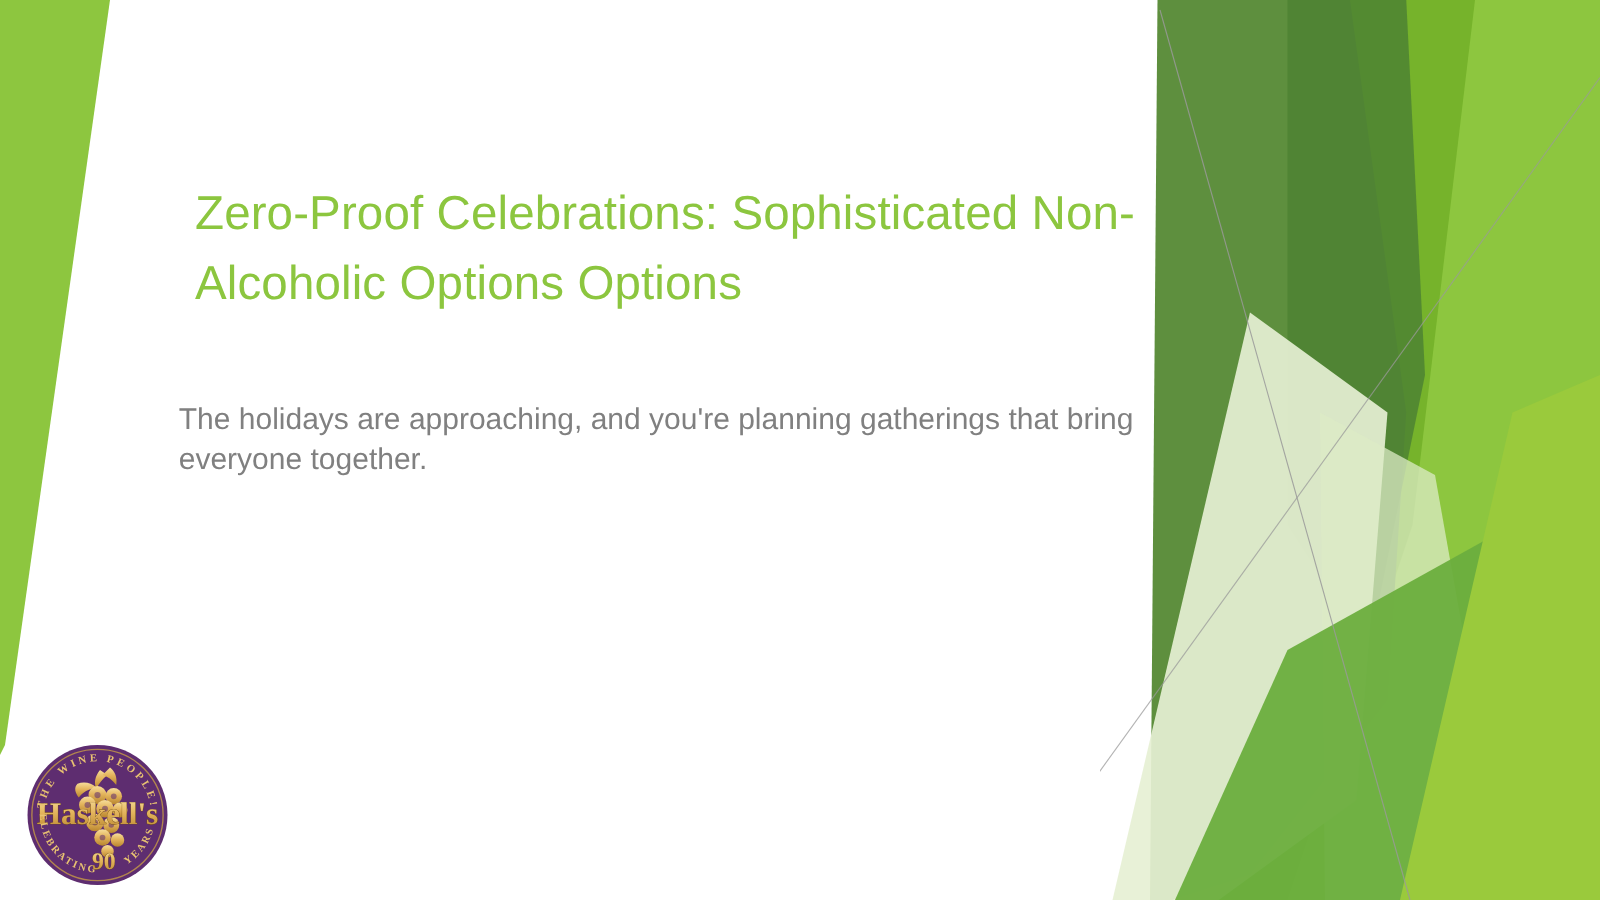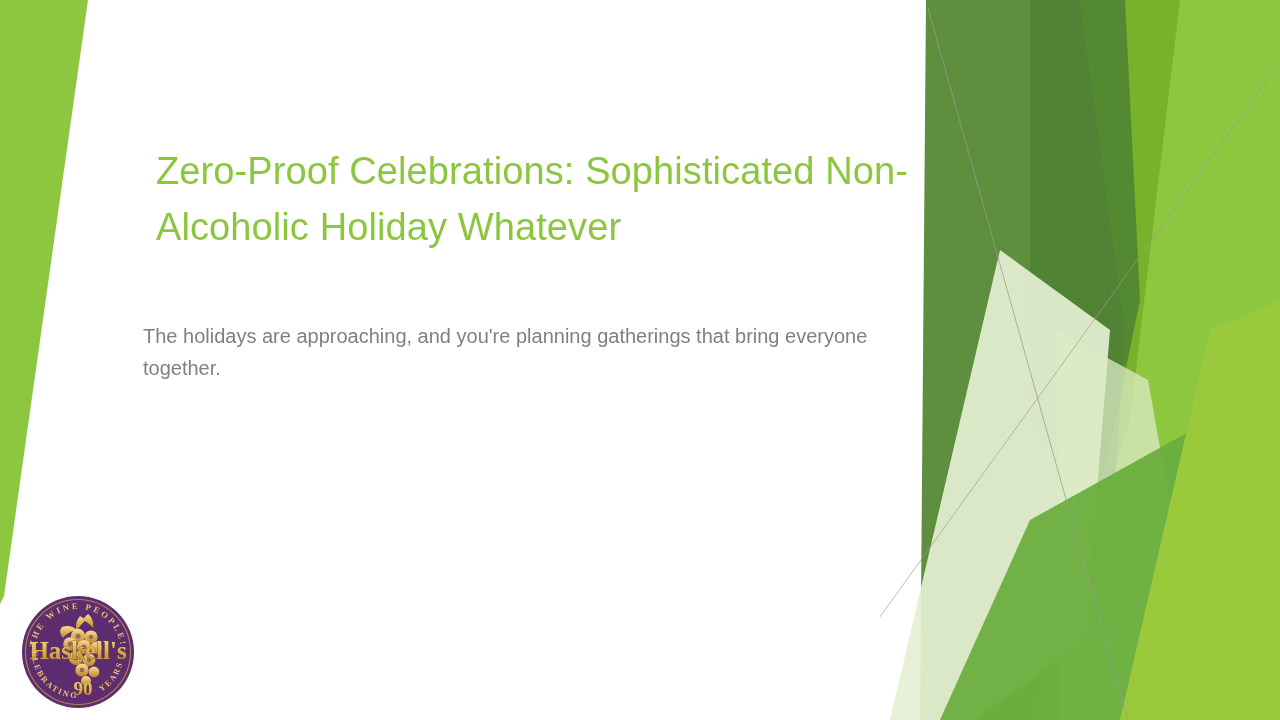--- a/index.html
+++ b/index.html
@@ -48,21 +48,21 @@
     letter-spacing: 0.1px;
   }
 
   #body-block {
     position: absolute;
     left: 143px;
     top: 320px;
     width: 790px;
   }
   .body-para {
-    font-size: 20px;
+    font-size: 24px;
     line-height: 32.4px;
     color: #808080;
     margin: 0 0 17px 0;
     font-weight: 400;
   }
   .body-para:last-child { margin-bottom: 0; }
 
   #logo {
     position: absolute;
     left: 18px;
@@ -97,21 +97,21 @@
     <polygon points="150,520 330,420 340,720 60,720" fill="#6BAE3E" opacity="0.95"></polygon>
 
     <polygon points="330,330 400,300 400,720 240,720" fill="#9ACA3C"></polygon>
 
     <line x1="48" y1="8" x2="248" y2="720" stroke="#9A9A9A" stroke-width="0.9" opacity="0.85"></line>
     <line x1="400" y1="62" x2="-60" y2="700" stroke="#9A9A9A" stroke-width="0.9" opacity="0.75"></line>
   </svg>
 
   <div id="content">
 
-    <h1 id="title">Zero-Proof Celebrations: Sophisticated Non-Alcoholic Holiday Whatever</h1>
+    <h1 id="title">Zero-Proof Celebrations: Sophisticated Non-Alcoholic Options Options</h1>
 
     <div id="body-block">
       <p class="body-para">The holidays are approaching, and you're planning gatherings that bring everyone together.</p>
     </div>
 
   </div>
 
   <svg id="logo" viewBox="0 0 120 120">
     <defs>
       <path id="arc-top" d="M 17,60 A 43,43 0 0 1 103,60" fill="none"></path>

